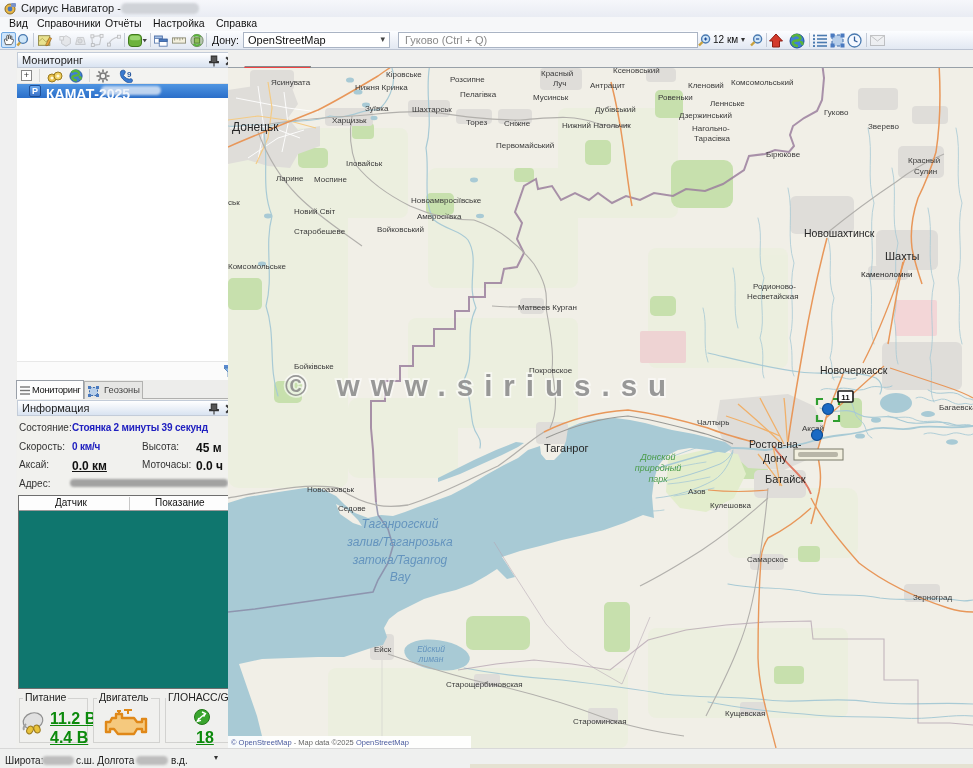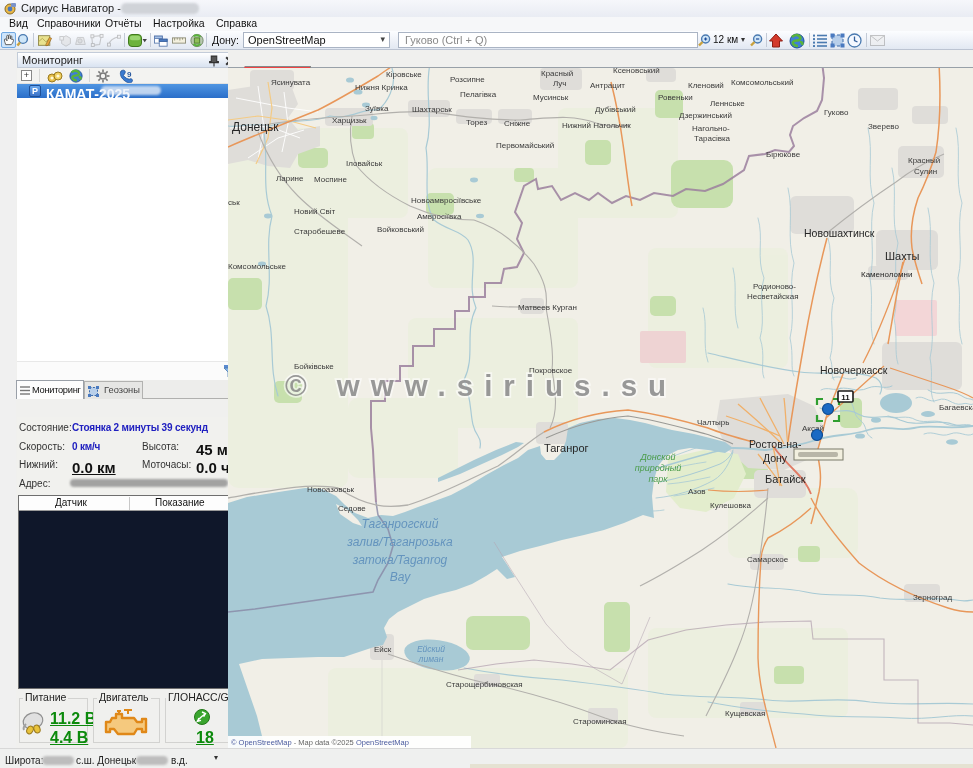--- a/index.html
+++ b/index.html
@@ -18,21 +18,21 @@
   .tsep { position:absolute; top:2px; width:1px; height:14px; background:#c3cad6; }
   .tlabel { position:absolute; font-size:11px; color:#111; top:3px; }
   .combo { position:absolute; background:#fff; border:1px solid #aab4c4; font-size:11px; color:#111; }
   
   #leftpanel { left:16px; top:50px; width:228px; height:698px; background:#f0f0ee; border-right:6px solid #1d4ed8; }
   .phead { position:absolute; left:1px; width:226px; height:16px; background:linear-gradient(#ffffff,#d9e3f1); border:1px solid #c3ccd9; font-size:11px; color:#222; padding:1px 0 0 4px; }
   .pinico { position:absolute; width:12px; height:12px; }
   
   .ilabel { position:absolute; font-size:10px; color:#333; }
   .ival-blue { position:absolute; font-size:10px; font-weight:bold; color:#2020c0; letter-spacing:-0.2px; }
-  .ival-k { position:absolute; font-size:15px; font-weight:bold; color:#111; }
+  .ival-k { position:absolute; font-size:12px; font-weight:bold; color:#111; }
   
   .tab-act { position:absolute; background:#fdfdfd; border:1px solid #9aa0a8; border-bottom:none; font-size:10.5px; color:#111; }
   .tab-in  { position:absolute; background:#e6e6e4; border:1px solid #b2b2b0; border-bottom:none; font-size:10.5px; color:#444;text-align:center; }
   
   .gbox { position:absolute; border:1px solid #d2d2d0; background:#f0f0ee; }
   .glabel { position:absolute; font-size:10.5px; color:#222; background:#f0f0ee; padding:0 2px; }
   .green { color:#0c8a0c; font-weight:bold; font-size:16px; position:absolute;text-decoration:underline; }
   
   #statusbar { left:0; top:748px; width:973px; height:20px; background:#eff0ef; border-top:1px solid #d8d8d8; font-size:11px; color:#222; }
   
@@ -251,35 +251,43 @@
     <div class="tab-in" style="left:68px;top:331px;width:59px;height:18px;padding:3px 0 0 17px;font-size:9.3px">Геозоны
       <svg class="abs" style="left:3px;top:4px" width="11" height="11" viewBox="0 0 11 11">
           <rect x="1.5" y="1.5" width="8" height="8" fill="#b8cfea" stroke="#3a6aaa" stroke-dasharray="2 1.4"></rect>
           <rect x="0" y="0" width="3" height="3" fill="#4a7ac0"></rect>
           <rect x="8" y="0" width="3" height="3" fill="#4a7ac0"></rect>
           <rect x="0" y="8" width="3" height="3" fill="#4a7ac0"></rect>
           <rect x="8" y="8" width="3" height="3" fill="#4a7ac0"></rect>
         </svg>
     </div>
 
+    <div class="phead" style="top:350px">Информация
+      <svg class="pinico" style="position:absolute;right:22px;top:2px" width="11" height="11" viewBox="0 0 11 11">
+          <path d="M4,1 L8,1 8,6 9.5,6 9.5,7 1.5,7 1.5,6 3,6 3,1 Z M5.5,7 L5.5,10.5" fill="#555" stroke="#333" stroke-width="1"></path>
+        </svg>
+      <svg class="pinico" style="position:absolute;right:6px;top:2px" width="11" height="11" viewBox="0 0 11 11">
+          <path d="M2,2 L9,9 M9,2 L2,9" stroke="#333" stroke-width="1.8"></path>
+        </svg>
+    </div>
     <div class="abs" style="left:1px;top:367px;width:226px;height:78px;background:#f1f1ee"></div>
     <span class="ilabel" style="left:3px;top:372px">Состояние:</span>
     <span class="ival-blue" style="left:56px;top:372px">Стоянка 2 минуты 39 секунд</span>
     <span class="ilabel" style="left:3px;top:391px">Скорость:</span>
     <span class="ival-blue" style="left:56px;top:391px">0 км/ч</span>
     <span class="ilabel" style="left:126px;top:391px">Высота:</span>
     <span class="ival-k" style="left:180px;top:391px">45 м</span>
-    <span class="ilabel" style="left:3px;top:409px">Нижний:</span>
+    <span class="ilabel" style="left:3px;top:409px">Аксай:</span>
     <span class="ival-k" style="left:56px;top:409px;text-decoration:underline">0.0 км</span>
     <span class="ilabel" style="left:126px;top:409px">Моточасы:</span>
     <span class="ival-k" style="left:180px;top:409px;">0.0 ч</span>
     <span class="ilabel" style="left:3px;top:428px">Адрес:</span>
     <div class="abs blur" style="left:54px;top:429px;width:158px;height:8px;background:#8f8f8f;opacity:.8"></div>
 
-    <div class="abs" style="left:2px;top:445px;width:226px;height:194px;border:1px solid #6e6e6e;background:#0f172a">
+    <div class="abs" style="left:2px;top:445px;width:226px;height:194px;border:1px solid #6e6e6e;background:#0f766e">
       <div class="abs" style="left:0;top:0;width:220px;height:15px;background:#fdfdfd;border-bottom:1px solid #9a9a9a;font-size:10.5px;color:#111">
         <span class="abs" style="left:36px;top:1px;font-size:10px">Датчик</span>
         <span class="abs" style="left:136px;top:1px;font-size:10px">Показание</span>
         <div class="abs" style="left:110px;top:1px;width:1px;height:13px;background:#c8c8c8"></div>
       </div>
     </div>
 
     <div class="gbox" style="left:3px;top:648px;width:69px;height:45px"></div>
     <span class="glabel" style="left:7px;top:641px">Питание</span>
     <svg class="abs" style="left:4px;top:660px" width="28" height="26" viewBox="0 0 28 26">
@@ -302,21 +310,21 @@
         <circle cx="8" cy="8" r="7.5" fill="#3aa52e"></circle>
         <circle cx="8" cy="8" r="7.5" fill="none" stroke="#237818"></circle>
         <path d="M4,11 C6,9 8,7 11,5 M8,3 l3.4,1.6 -1.8,3 M5,9 l-1.6,3.4 3.6,-1" fill="none" stroke="#fff" stroke-width="1.5"></path>
       </svg>
     <span class="green" style="left:180px;top:679px">18</span>
   </div>
 
   <div id="statusbar" class="abs">
     <span class="abs" style="left:5px;top:6px;font-size:10px">Широта:</span>
     <div class="abs blur" style="left:42px;top:7px;width:32px;height:9px;background:#bdbdbd"></div>
-    <span class="abs" style="left:76px;top:6px;font-size:10px">с.ш. Донецьк</span>
+    <span class="abs" style="left:76px;top:6px;font-size:10px">с.ш. Долгота</span>
     <div class="abs blur" style="left:136px;top:7px;width:32px;height:9px;background:#bdbdbd"></div>
     <span class="abs" style="left:171px;top:6px;font-size:10px">в.д.</span>
     <span class="abs" style="left:214px;top:4px;font-size:8px;color:#333">▾</span>
     <div class="abs" style="left:470px;top:15px;width:503px;height:5px;background:#e5e2d2"></div>
   </div>
 
   <div id="maptabs" class="abs">
     <div id="maptab">Все объекты</div>
   </div>
 

